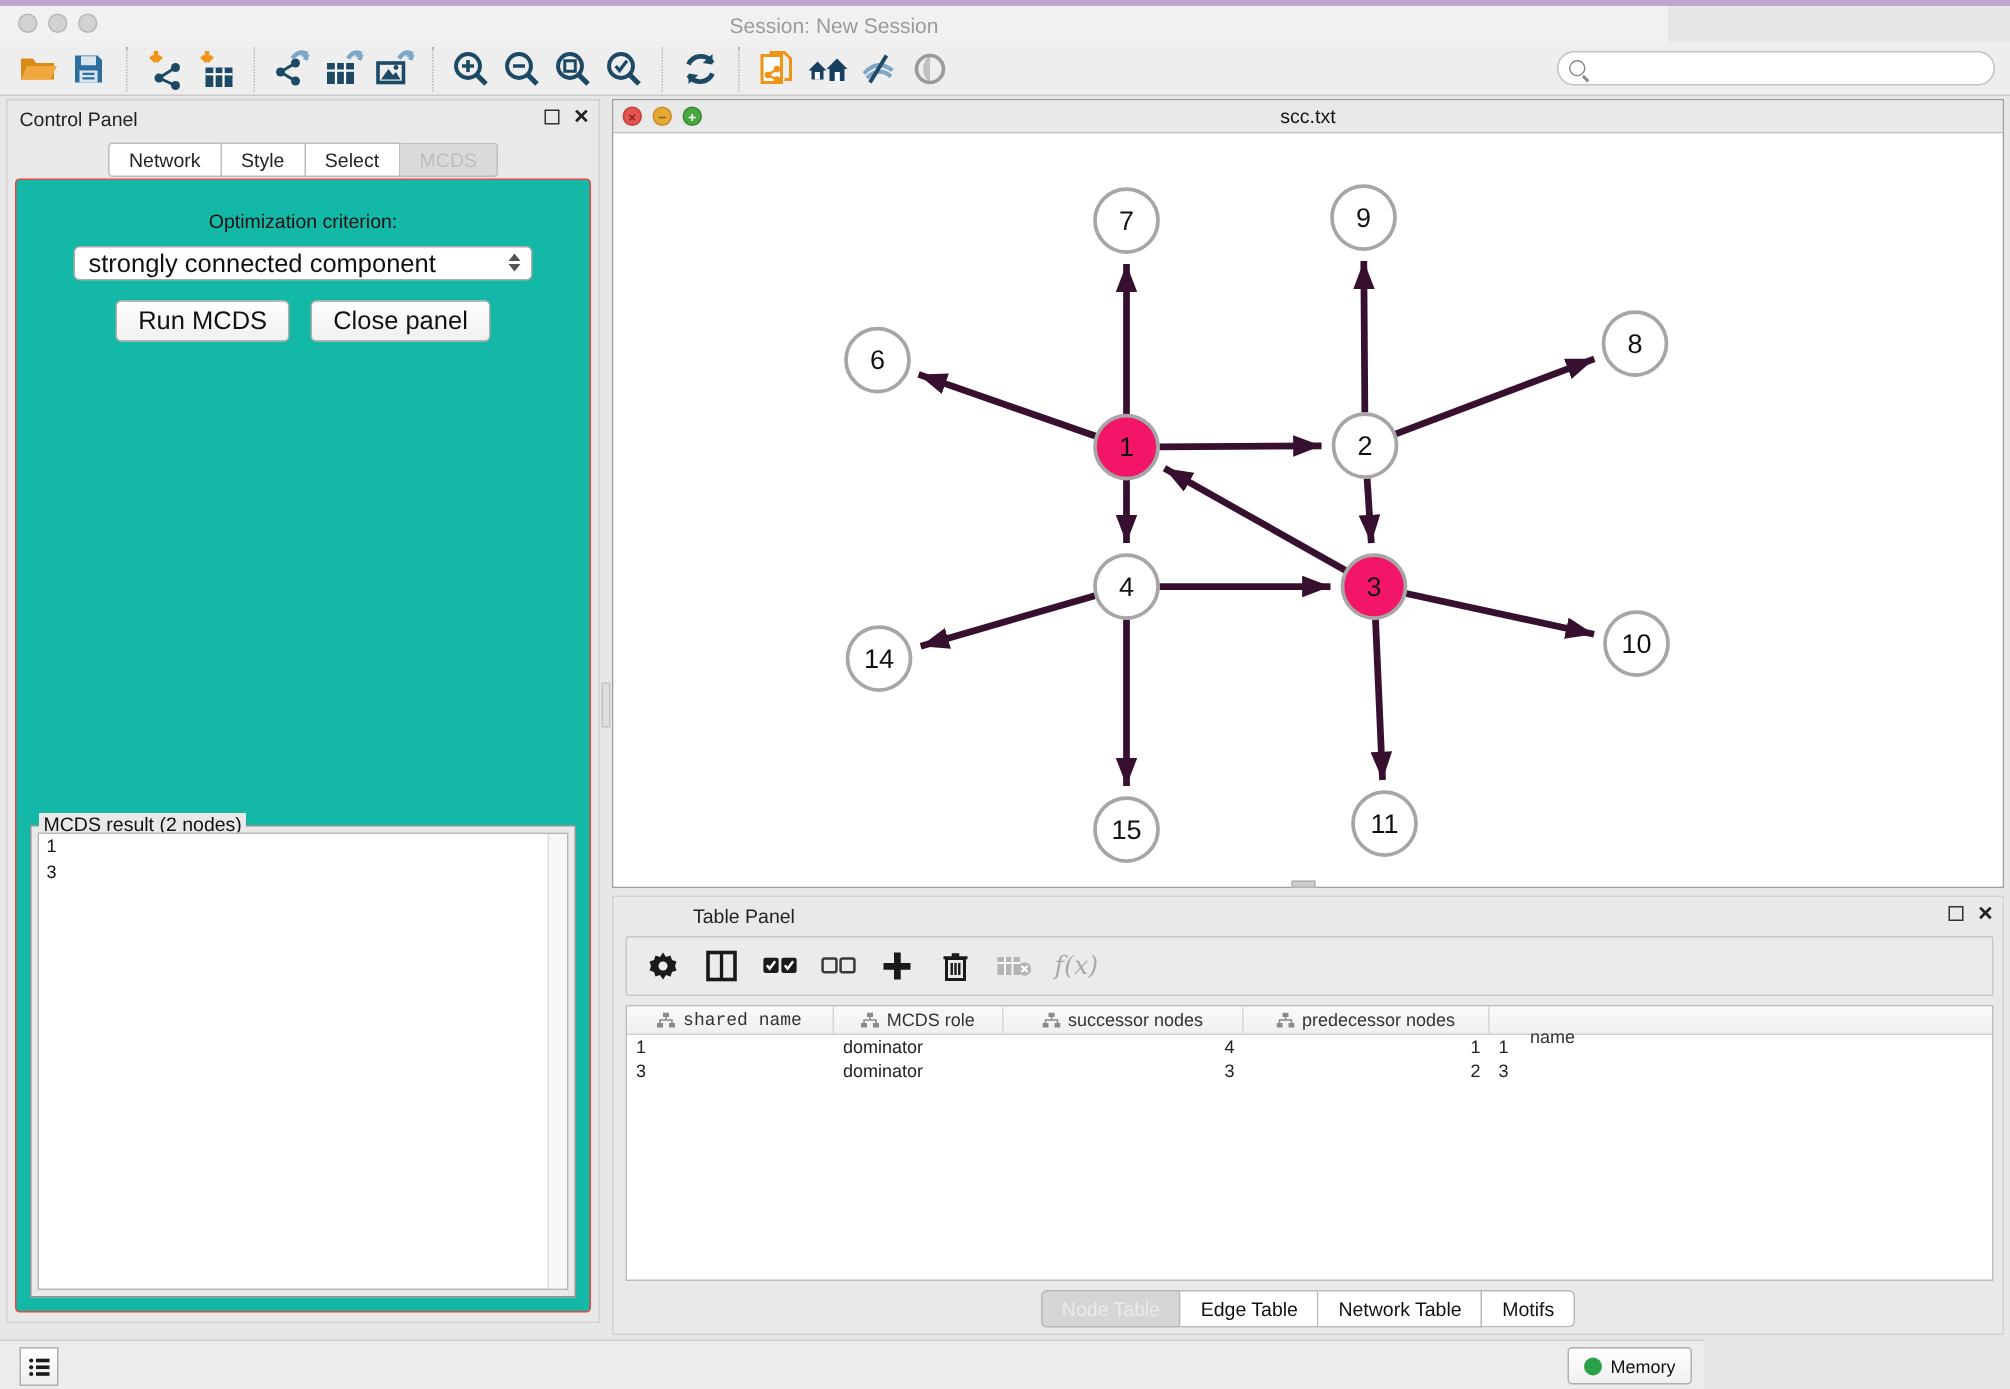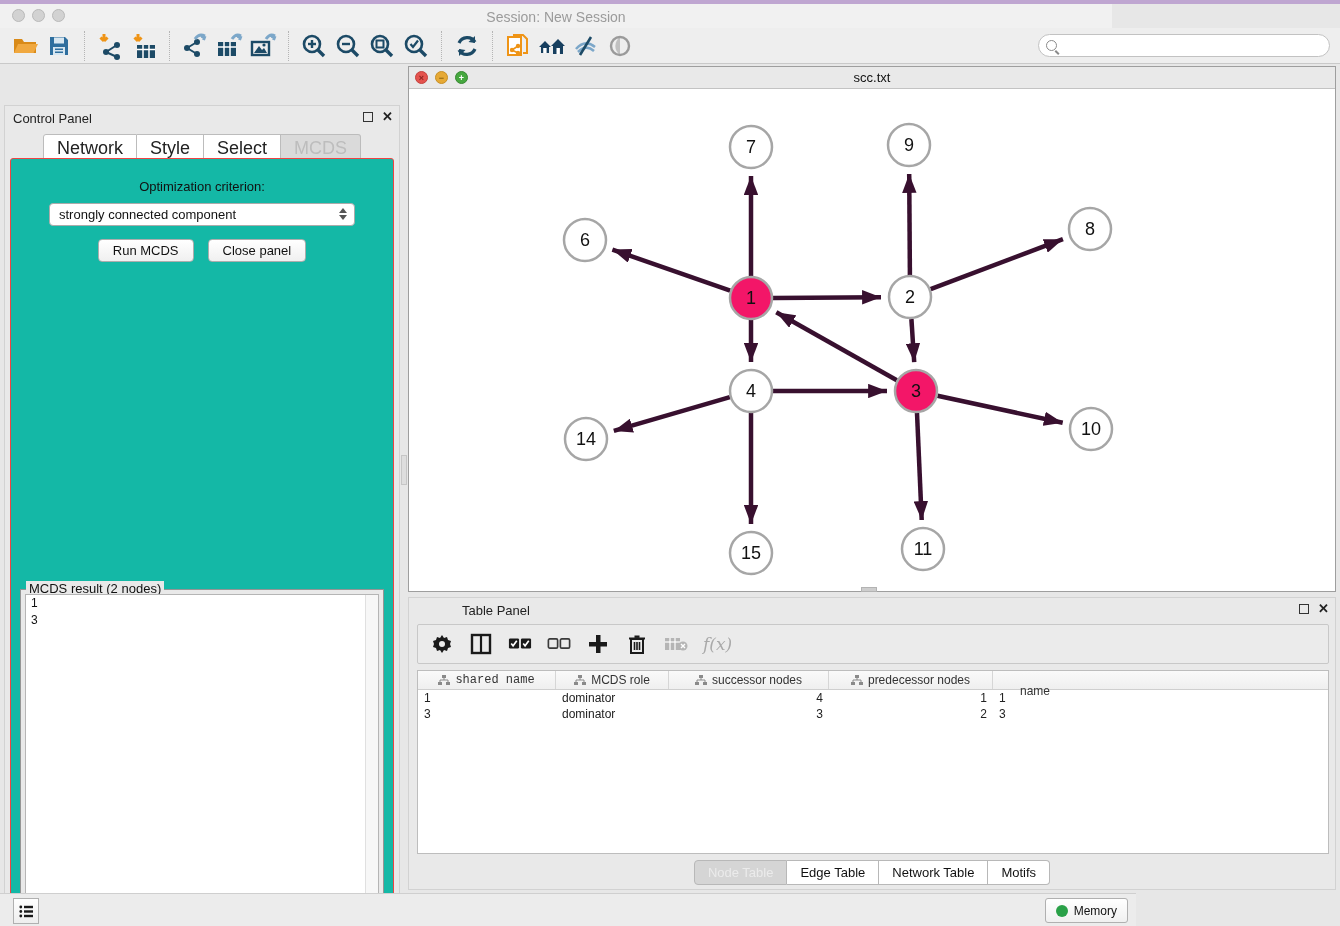--- a/index.html
+++ b/index.html
@@ -14,40 +14,40 @@
   .win-title { position:absolute; left:0; right:0; top:5px; text-align:center; font-size:14px; color:#9b9b9b; }
 
   .toolbar { position:absolute; left:0; top:28px; width:1340px; height:36px; background:#eeeeee; border-bottom:1px solid #c9c9c9; display:flex; align-items:center; padding-left:8px; }
   .tbtn { width:34px; height:32px; display:flex; align-items:center; justify-content:center; }
   .tsep { width:1px; height:30px; border-left:1px dotted #b5b5b5; margin:0 8px; }
   .searchbox { position:absolute; right:10px; top:6px; width:292px; height:23px; background:#fff; border:1px solid #c2c2c2; border-radius:12px; display:flex; align-items:center; padding-left:7px; }
   .mag { width:11px; height:11px; border:1.5px solid #8a8a8a; border-radius:50%; position:relative; }
   .mag::after { content:""; position:absolute; left:9px; top:9px; width:5px; height:1.5px; background:#8a8a8a; transform:rotate(45deg); transform-origin:0 0; }
 
   
-  .control-panel { position:absolute; left:4px; top:66px; width:396px; height:816px; background:#e9e9e9; border:1px solid #d2d2d2;margin-top:39px; }
+  .control-panel { position:absolute; left:4px; top:66px; width:396px; height:816px; background:#e9e9e9; border:1px solid #d2d2d2; }
   .panel-head { position:relative; height:24px; }
   .panel-title { position:absolute; left:8px; top:5px; font-size:13px; color:#222; }
   .panel-icons { position:absolute; right:6px; top:5px; display:flex; gap:9px; align-items:center; }
   .ic-float { width:10px; height:10px; border:1.6px solid #333; display:inline-block; }
   .ic-close { font-size:13px; font-weight:bold; color:#222; line-height:12px; }
   .ctabs { position:absolute; left:0; right:0; top:28px; display:flex; justify-content:center; }
-  .ctab { font-size:18px; padding:3px 13px; background:#fff; border:1px solid #bcbcbc; border-left:none; color:#222; }
+  .ctab { font-size:13px; padding:3px 13px; background:#fff; border:1px solid #bcbcbc; border-left:none; color:#222; }
   .ctab:first-child { border-left:1px solid #bcbcbc; border-radius:3px 0 0 3px; }
   .ctab:last-child { border-radius:0 3px 3px 0; }
   .ctab.sel { background:#dadada; color:#bdbdbd; }
   .cp-body { position:absolute; left:5px; right:5px; top:52px; bottom:6px; background:#14b8a6; border:1px solid #ef4444; border-radius:3px; }
   .opt-label { text-align:center; margin-top:20px; font-size:13px; color:#111; }
-  .cselect { position:relative; margin:9px 38px 0 38px; height:23px; background:#fff; border:1px solid #ababab; border-radius:4px; font-size:13px; color:#111; display:flex; align-items:center; padding-left:9px; }
+  .cselect { position:relative; margin:9px 38px 0 38px; height:23px; background:#fff; border:1px solid #ababab; border-radius:4px; font-size:17px; color:#111; display:flex; align-items:center; padding-left:9px; }
   .stepper { position:absolute; right:7px; top:4px; display:flex; flex-direction:column; gap:2px; }
   .stepper i { width:0; height:0; border-left:4px solid transparent; border-right:4px solid transparent; }
   .stepper .up { border-bottom:5px solid #555; }
   .stepper .dn { border-top:5px solid #555; }
   .cp-buttons { display:flex; justify-content:center; gap:14px; margin-top:13px; }
-  .cbtn { font-size:13px; color:#111; background:linear-gradient(#ffffff,#f0f0f0); border:1px solid #adadad; border-radius:4px; padding:3px 14px; }
+  .cbtn { font-size:17px; color:#111; background:linear-gradient(#ffffff,#f0f0f0); border:1px solid #adadad; border-radius:4px; padding:3px 14px; }
   .groupbox { position:absolute; left:9px; right:9px; top:430px; bottom:9px; border:1px solid #949494; background:#e9e9e9; padding:4px; }
   .groupbox legend, .gb-legend { position:absolute; top:-9px; left:5px; background:#e9e9e9; padding:0 3px; font-size:13px; color:#111; }
   .result-area { position:relative; width:100%; height:100%; background:#fff; border:1px solid #b5b5b5; overflow:hidden; }
   .result-line { font-size:12px; color:#111; padding-left:5px; line-height:17px; }
   .scroll-track { position:absolute; right:0; top:0; bottom:0; width:13px; background:#f7f7f7; border-left:1px solid #e0e0e0; }
 
   
   .net-frame { position:absolute; left:408px; top:66px; width:928px; height:526px; border:1px solid #9e9e9e; background:#fff; }
   .net-titlebar { position:relative; height:22px; background:#e9e9e9; border-bottom:1px solid #c3c3c3; }
   .traffic-net { position:absolute; left:6px; top:4px; display:flex; gap:7px; }

